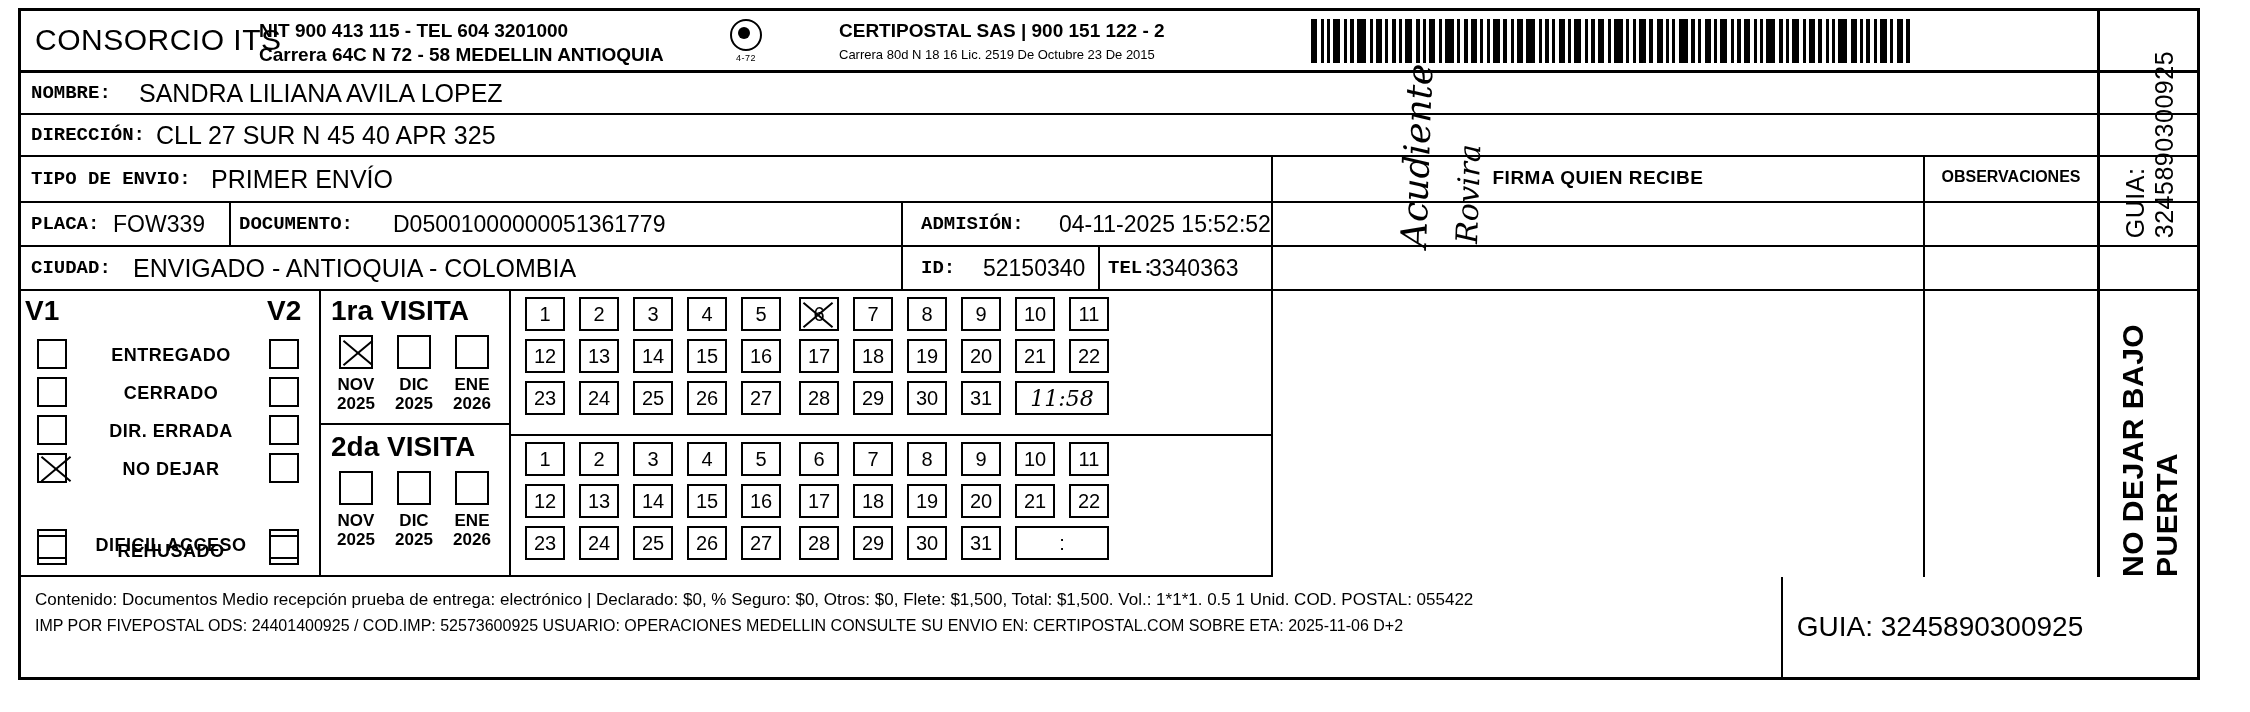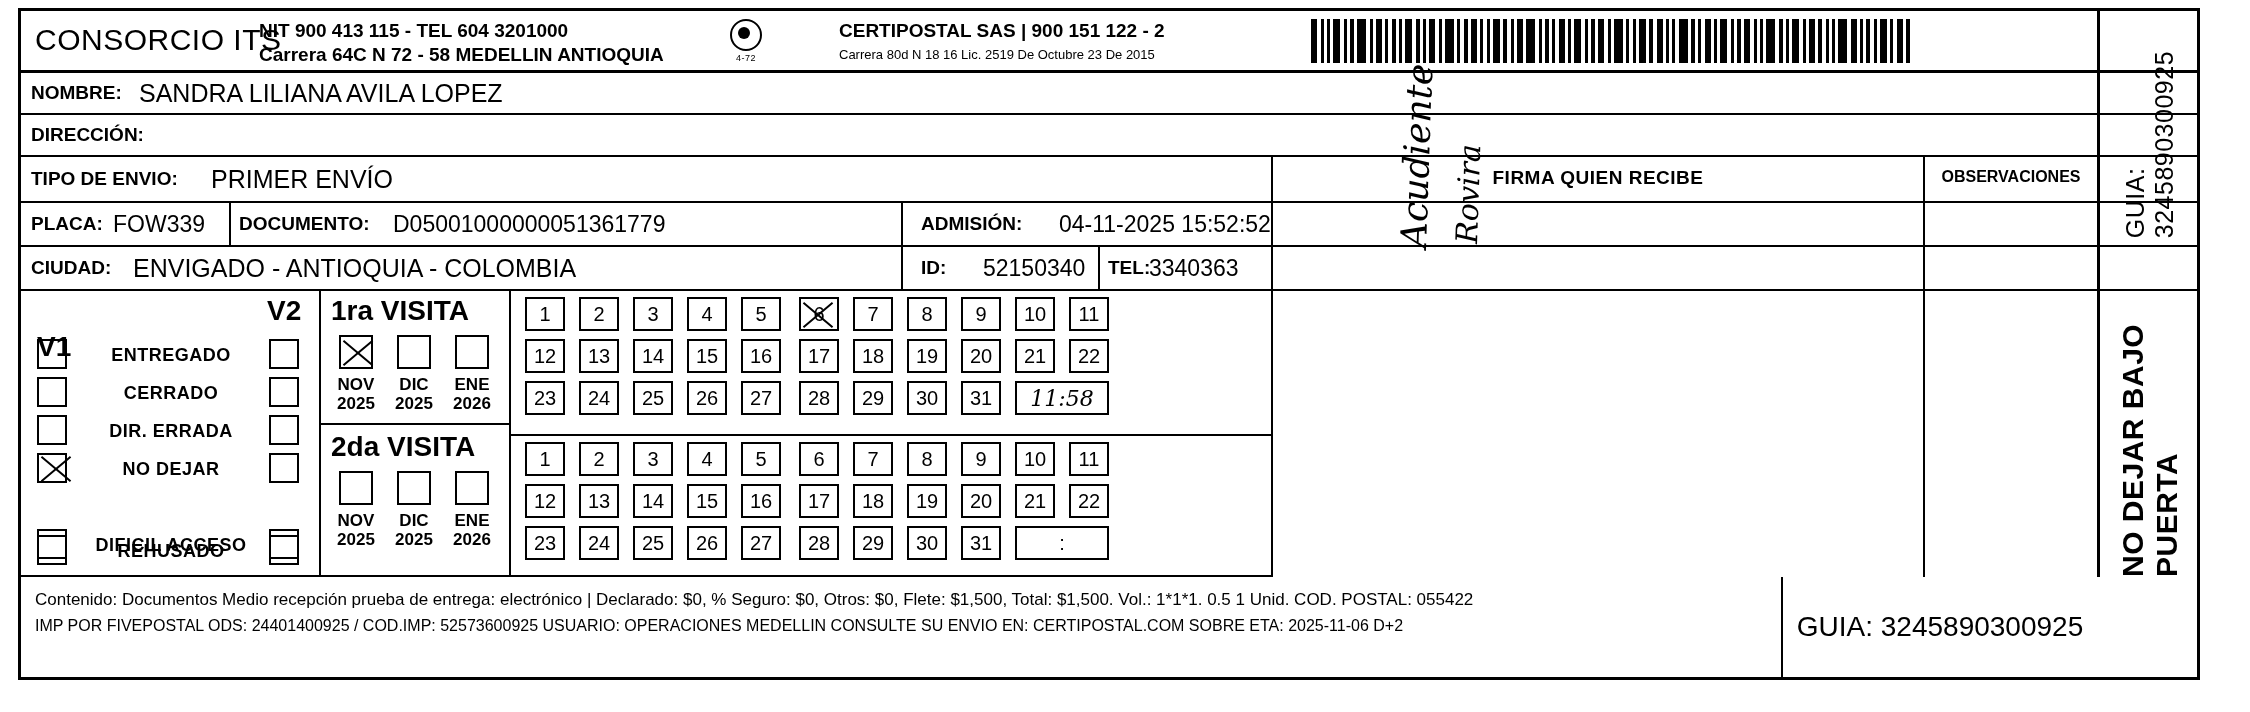--- a/index.html
+++ b/index.html
@@ -1,18 +1,18 @@
 <!DOCTYPE html>
 <html><head>
 <meta charset="utf-8">
 <style>
   html,body{margin:0;padding:0;background:#fff;}
   body{font-family:"Liberation Sans", sans-serif; color:#000;}
   #sheet{position:relative;width:2250px;height:712px;background:#fff;}
-  .label{font-size:19px;}
+  .label{font-size:19px;font-family:Liberation Mono, monospace;}
   .val{font-size:25px;}
 
   
   #frame{position:absolute;left:18px;top:8px;width:2182px;height:672px;border:3px solid #000;box-sizing:border-box;}
 
   
   .hdr{position:absolute;left:0;top:0;width:100%;height:62px;border-bottom:3px solid #000;box-sizing:border-box;}
   .hdr-consorcio{position:absolute;left:14px;top:12px;font-size:30px;letter-spacing:.5px;}
   .hdr-nit{position:absolute;left:238px;top:8px;font-size:19px;line-height:24px;font-weight:bold;}
   .hdr-logo{position:absolute;left:690px;top:8px;width:70px;text-align:center;}
@@ -180,20 +180,21 @@
         </div>
     </div>
 
     <div class="row" id="r-nombre">
       <span class="cellpad label" style="left:10px;font-weight:bold;">NOMBRE:</span>
       <span class="cellpad val" style="left:118px;">SANDRA LILIANA AVILA LOPEZ</span>
     </div>
 
     <div class="row" id="r-direccion">
       <span class="cellpad label" style="left:10px;font-weight:bold;">DIRECCIÓN:</span>
+      <span class="cellpad val" style="left:135px;">CLL 27 SUR N 45 40 APR 325</span>
     </div>
 
     <div class="row" id="r-tipo">
       <span class="cellpad label" style="left:10px;font-weight:bold;">TIPO DE ENVIO:</span>
       <span class="cellpad val" style="left:190px;">PRIMER ENVÍO</span>
     </div>
 
     <div class="row" id="r-placa">
       <span class="cellpad label" style="left:10px;font-weight:bold;">PLACA:</span>
       <span class="cellpad val" style="left:92px;font-size:23px;">FOW339</span>
@@ -211,21 +212,21 @@
       <div class="vsep" style="left:880px;"></div>
       <span class="cellpad label" style="left:900px;font-weight:bold;">ID:</span>
       <span class="cellpad val" style="left:930px;font-size:23px;margin-left:32px;">52150340</span>
       <div class="vsep" style="left:1077px;"></div>
       <span class="cellpad label" style="left:1087px;font-weight:bold;">TEL:</span>
       <span class="cellpad val" style="left:1128px;font-size:23px;">3340363</span>
     </div>
 
     <div id="vis">
       <div id="vcol">
-        <div class="vh" style="left:16px;margin-top:36px;">V1</div>
+        <div class="vh" style="left:4px;">V1</div>
         <div class="vh" style="left:246px;">V2</div>
         <div id="status-rows">
             <div class="statrow" style="top: 46px;">
               <div class="chk" style="left: 16px; top: 2px;"></div>
               <div class="statlabel" style="top: 8px;">ENTREGADO</div>
               <div class="chk" style="left: 248px; top: 2px;"></div>
             </div>
             <div class="statrow" style="top: 84px;">
               <div class="chk" style="left: 16px; top: 2px;"></div>
               <div class="statlabel" style="top: 8px;">CERRADO</div>

